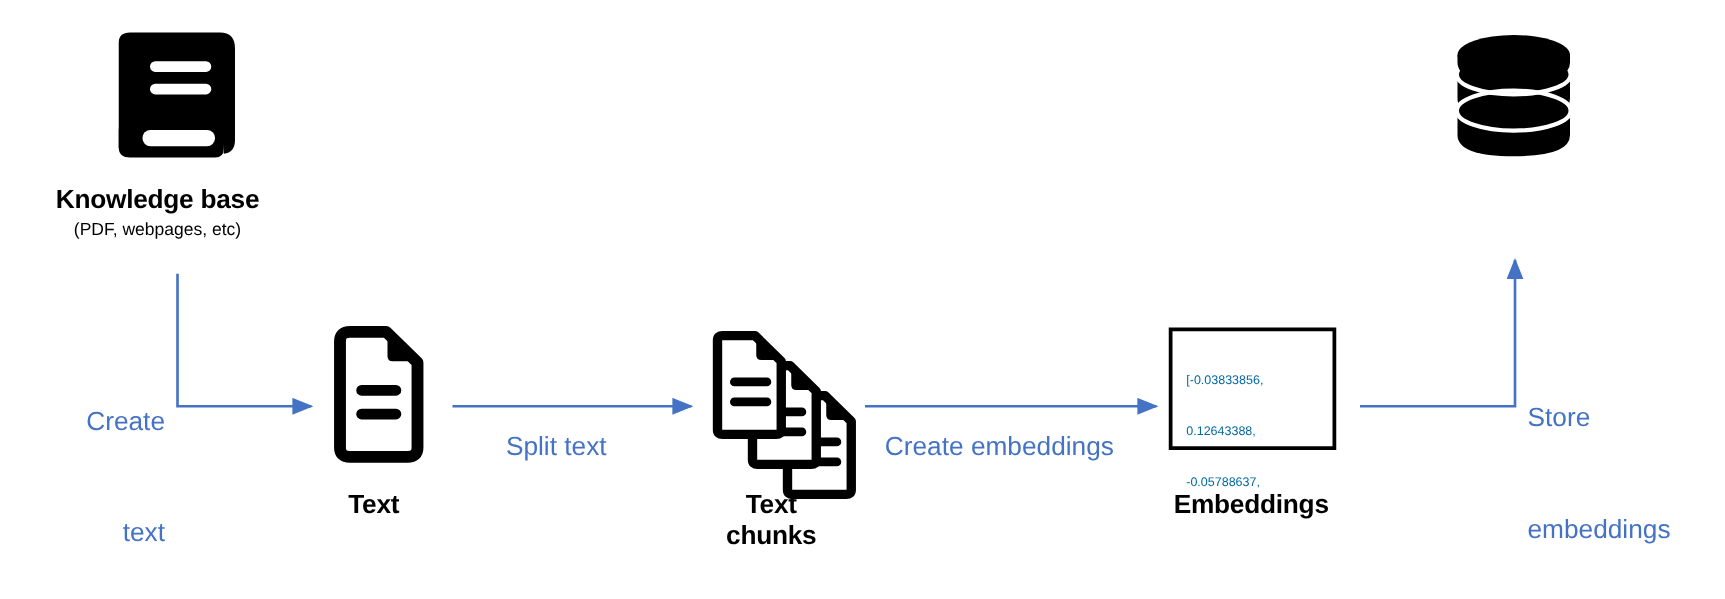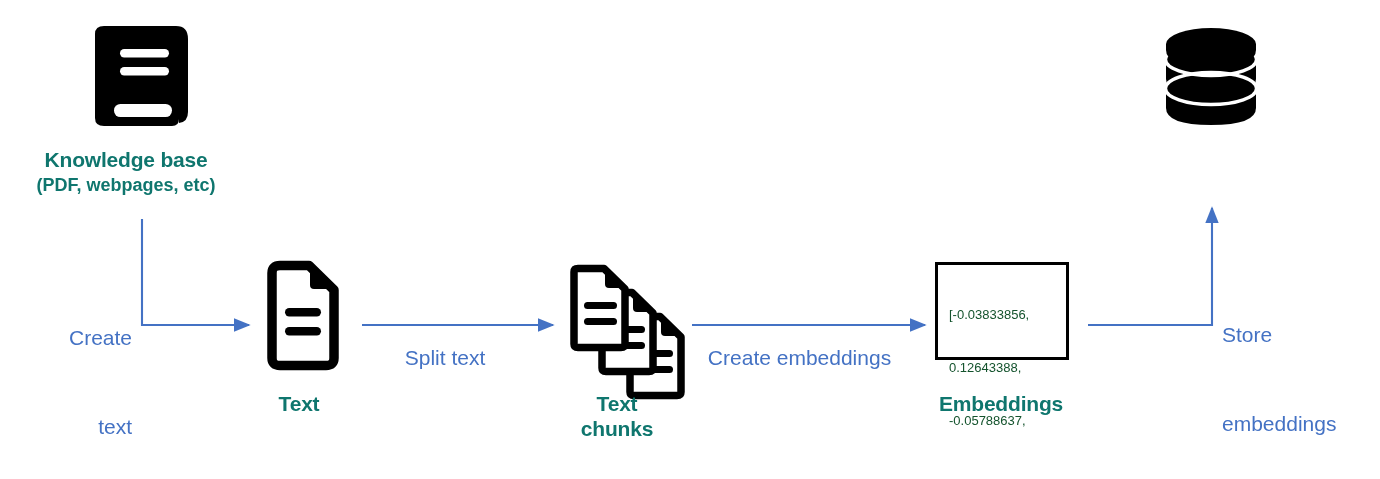--- a/index.html
+++ b/index.html
@@ -26,27 +26,27 @@
   
   .node {
     position: absolute;
     display: flex;
     flex-direction: column;
     align-items: center;
   }
 
   .caption {
     font-weight: bold;
-    color: #0f766e;
+    color: #000000;
     text-align: center;
     line-height: 1.18;
     white-space: pre;
   }
   .caption-main   { font-size: 21px; letter-spacing: -0.2px; }
-  .caption-sub    { font-size: 18px; font-weight: bold; margin-top: 2px; }
+  .caption-sub    { font-size: 14px; font-weight: normal; margin-top: 2px; }
 
   
   svg.layer {
     position: absolute;
     left: 0; top: 0;
     width: 1380px;
     height: 479px;
     overflow: visible;
   }
 
@@ -62,23 +62,23 @@
   .edge-label.left-align  { text-align: left; }
   .edge-label.center-align{ text-align: center; }
 
   
   .embed-box {
     position: absolute;
     box-sizing: border-box;
     border: 3px solid #000;
     background: #fff;
     padding: 6px 21px 6px 11px;
-    font-size: 13px;
+    font-size: 10px;
     line-height: 1.36;
-    color: #14532d;
+    color: #0369a1;
     white-space: pre;
     font-family: "Liberation Sans", sans-serif;
   }
 </style>
 </head>
 <body>
 
 <div class="stage">
 
   <svg class="layer" viewBox="0 0 1380 479" xmlns="http://www.w3.org/2000/svg">

